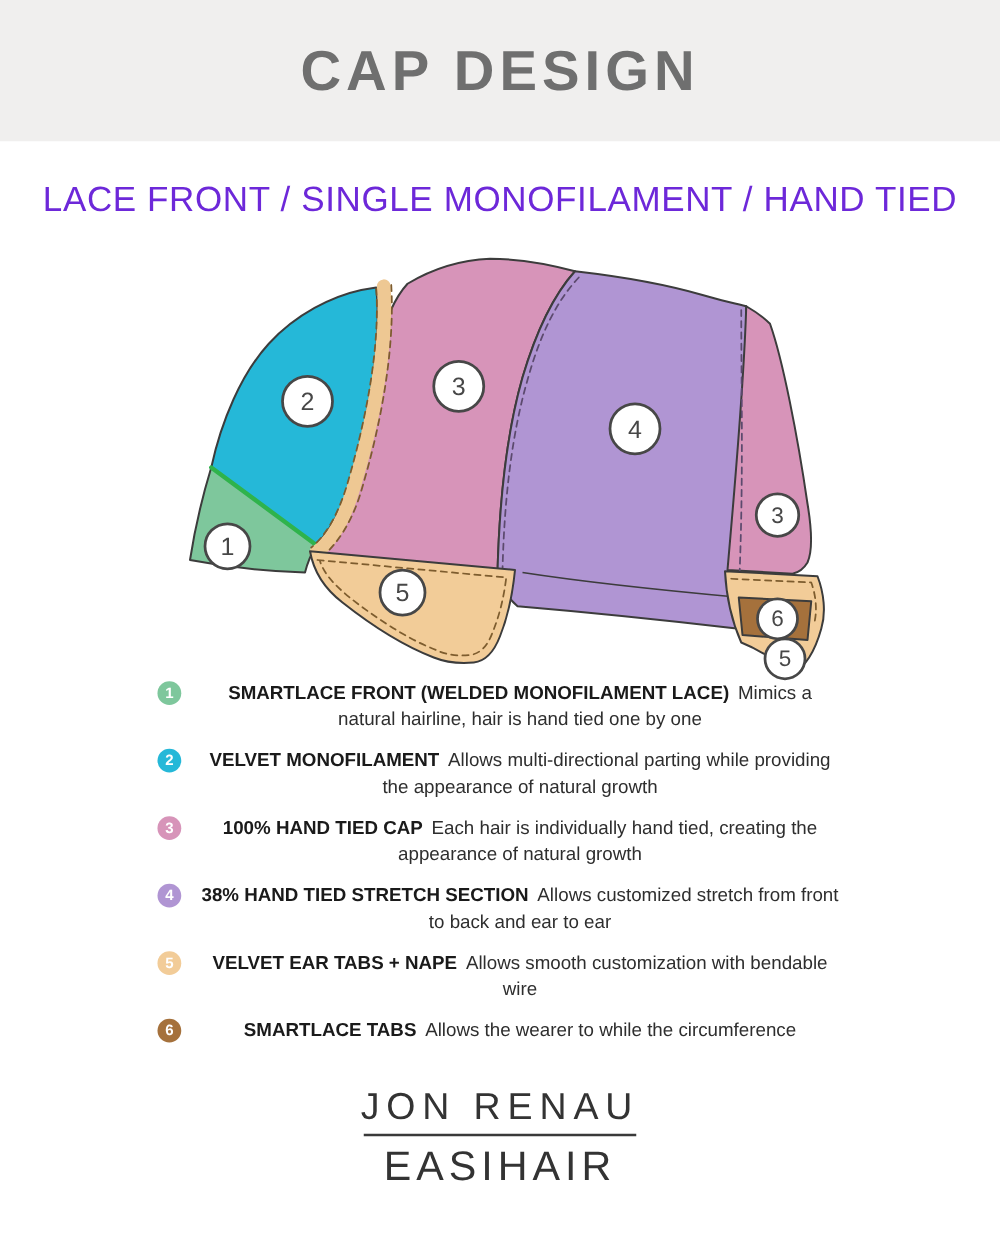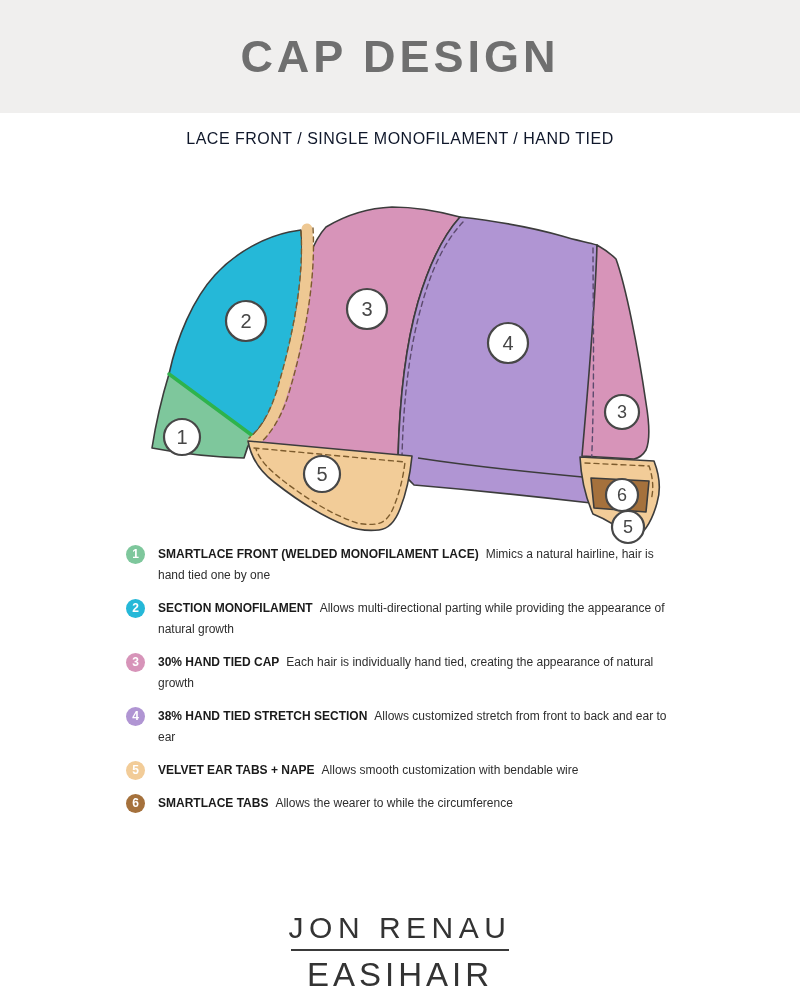--- a/index.html
+++ b/index.html
@@ -22,26 +22,26 @@
     width: 100%;
     text-align: center;
     line-height: 113px;
     font-size: 45px;
     font-weight: bold;
     letter-spacing: 4px;
     color: #6f6f6f;
   }
   .subtitle {
     position: absolute;
-    left: 0; top: 130px;
+    left: 0; top: 144px;
     width: 800px;
     text-align: center;
-    font-size: 16px;
+    font-size: 28px;
     letter-spacing: 0.5px;
-    color: #0f172a;
+    color: #6d28d9;
   }
   .diagram {
     position: absolute;
     left: 130px; top: 190px;
     width: 560px; height: 360px;
   }
   .region { stroke: #3c3c3c; stroke-width: 1.6; stroke-linejoin: round; }
   .seamline { fill: none; stroke-width: 3.5; stroke-linecap: round; }
   .lace-strip { fill: none; stroke-width: 11; stroke-linecap: round; }
   .dash { fill: none; stroke-width: 1.4; stroke-dasharray: 5 4; stroke-linecap: round; }
@@ -71,36 +71,36 @@
     margin-top: 1px;
     margin-right: 13px;
     color: #ffffff;
     font-size: 12px;
     font-weight: bold;
     text-align: center;
     line-height: 19px;
   }
   .legend-text {
     width: 516px;
-    font-size: 12px;
+    font-size: 15px;
     line-height: 21px;
     color: #2e2e2e;
+    text-align: center;
   }
   .legend-title {
     font-weight: bold;
     color: #1a1a1a;
     margin-right: 7px;
   }
   .footer {
     position: absolute;
     left: 0; top: 869px;
     width: 800px;
     text-align: center;
     color: #333333;
-    margin-top: 42px;
   }
   .brand-line1 {
     font-size: 30px;
     letter-spacing: 5.5px;
     color: #333333;
   }
   .brand-divider {
     width: 218px;
     height: 0;
     border-top: 2px solid #3a3a3a;
@@ -188,25 +188,25 @@
     </g>
   </svg>
 
   <div class="legend">
     <div class="legend-item">
       <div class="legend-badge" style="background-color: rgb(126, 199, 156);">1</div>
       <div class="legend-text"><span class="legend-title">SMARTLACE FRONT (WELDED MONOFILAMENT LACE)</span><span>Mimics a natural hairline, hair is hand tied one by one</span></div>
     </div>
     <div class="legend-item">
       <div class="legend-badge" style="background-color: rgb(37, 184, 216);">2</div>
-      <div class="legend-text"><span class="legend-title">SECTION MONOFILAMENT</span><span>Allows multi-directional parting while providing the appearance of natural growth</span></div>
+      <div class="legend-text"><span class="legend-title">VELVET MONOFILAMENT</span><span>Allows multi-directional parting while providing the appearance of natural growth</span></div>
     </div>
     <div class="legend-item">
       <div class="legend-badge" style="background-color: rgb(215, 148, 185);">3</div>
-      <div class="legend-text"><span class="legend-title">30% HAND TIED CAP</span><span>Each hair is individually hand tied, creating the appearance of natural growth</span></div>
+      <div class="legend-text"><span class="legend-title">100% HAND TIED CAP</span><span>Each hair is individually hand tied, creating the appearance of natural growth</span></div>
     </div>
     <div class="legend-item">
       <div class="legend-badge" style="background-color: rgb(176, 149, 211);">4</div>
       <div class="legend-text"><span class="legend-title">38% HAND TIED STRETCH SECTION</span><span>Allows customized stretch from front to back and ear to ear</span></div>
     </div>
     <div class="legend-item">
       <div class="legend-badge" style="background-color: rgb(242, 204, 152);">5</div>
       <div class="legend-text"><span class="legend-title">VELVET EAR TABS + NAPE</span><span>Allows smooth customization with bendable wire</span></div>
     </div>
     <div class="legend-item">

